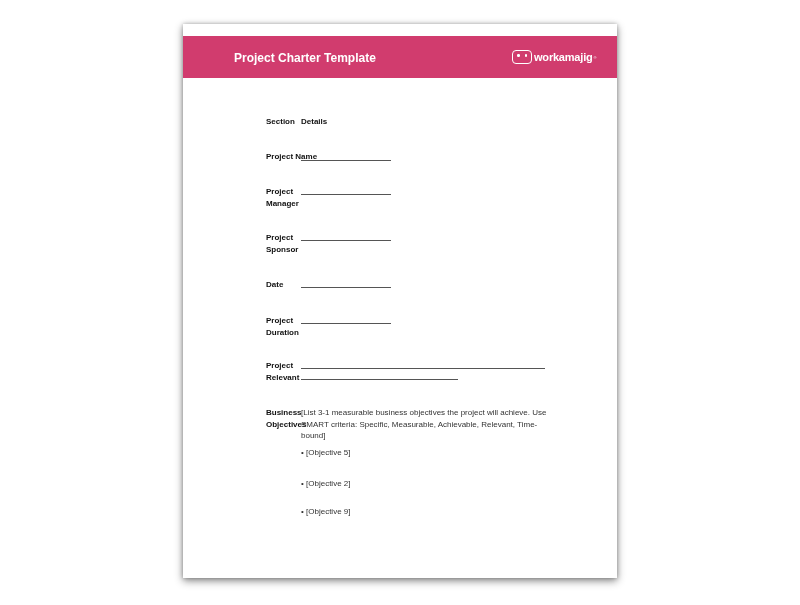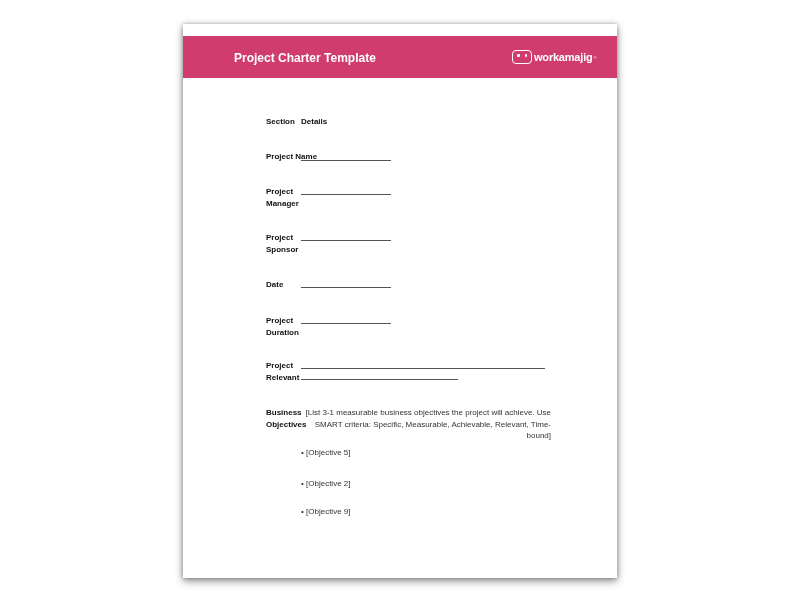--- a/index.html
+++ b/index.html
@@ -25,21 +25,21 @@
       width: 20px; height: 14px; border: 1.6px solid #fff; border-radius: 4px; position: relative; box-sizing: border-box;
     }
     .logo-box .eye { position: absolute; top: 3px; width: 2.5px; height: 2.5px; background:#fff; border-radius: 50%; }
     .logo-box .eye.l { left: 4px; }
     .logo-box .eye.r { right: 4px; }
     .logo-text { color:#fff; font-weight: bold; font-size: 11px; margin-left: 2px; letter-spacing: -0.2px; }
     .logo-tm { color:#fff; font-size: 4px; vertical-align: top; margin-left: 1px; }
 
     .row { position: absolute; left: 54px; width: 330px; font-size: 8px; }
     .label { position: absolute; left: 0; top: 0; width: 60px; font-weight: bold; color: #111; line-height: 11.5px; margin-left: 29px; }
-    .detail { position: absolute; left: 64px; top: 0; color: #222; line-height: 11.5px; text-align: right; }
+    .detail { position: absolute; left: 64px; top: 0; color: #222; line-height: 11.5px; }
     .blank { position: absolute; left: 64px; height: 1px; background: #555; }
     .hdr .label, .hdr .detail { font-weight: bold; color: #111; }
     .obj-text { width: 250px; color: #333; font-size: 8px; line-height: 11.5px; }
     .bullet { position: absolute; left: 64px; font-size: 8px; color: #333; }
   </style>
 </head>
 <body>
 
 <div class="page">
   <div class="header">

